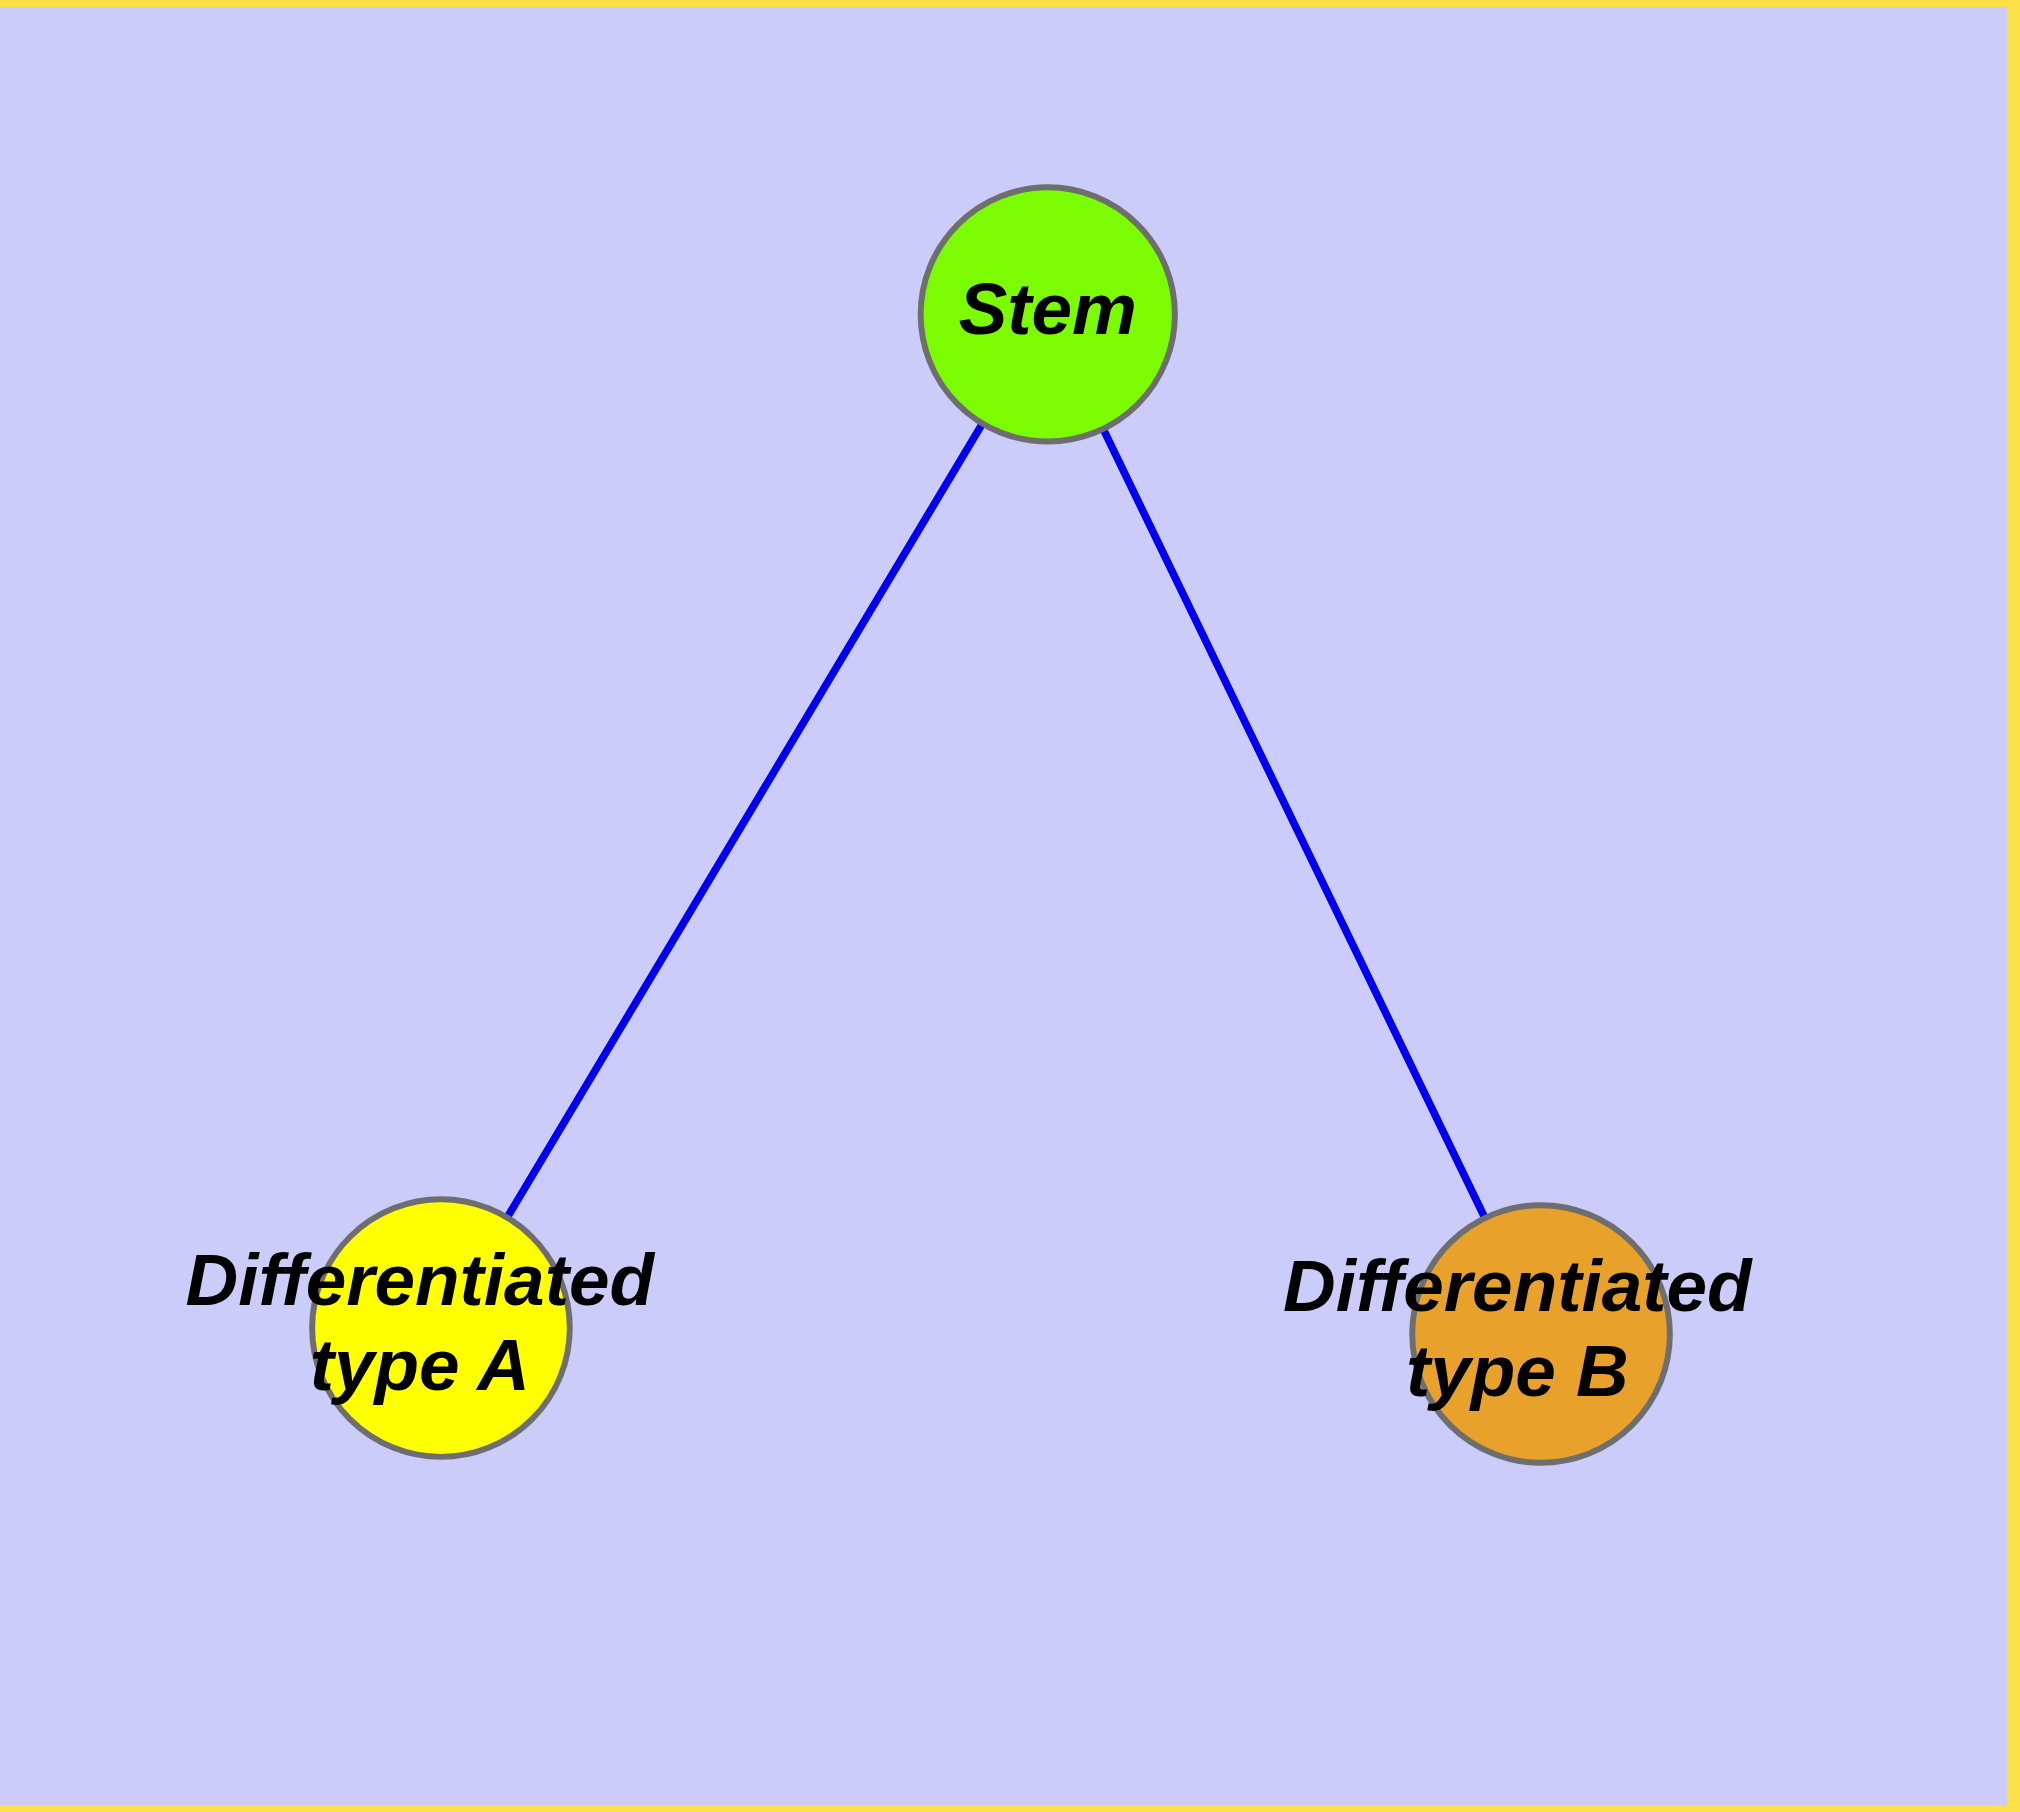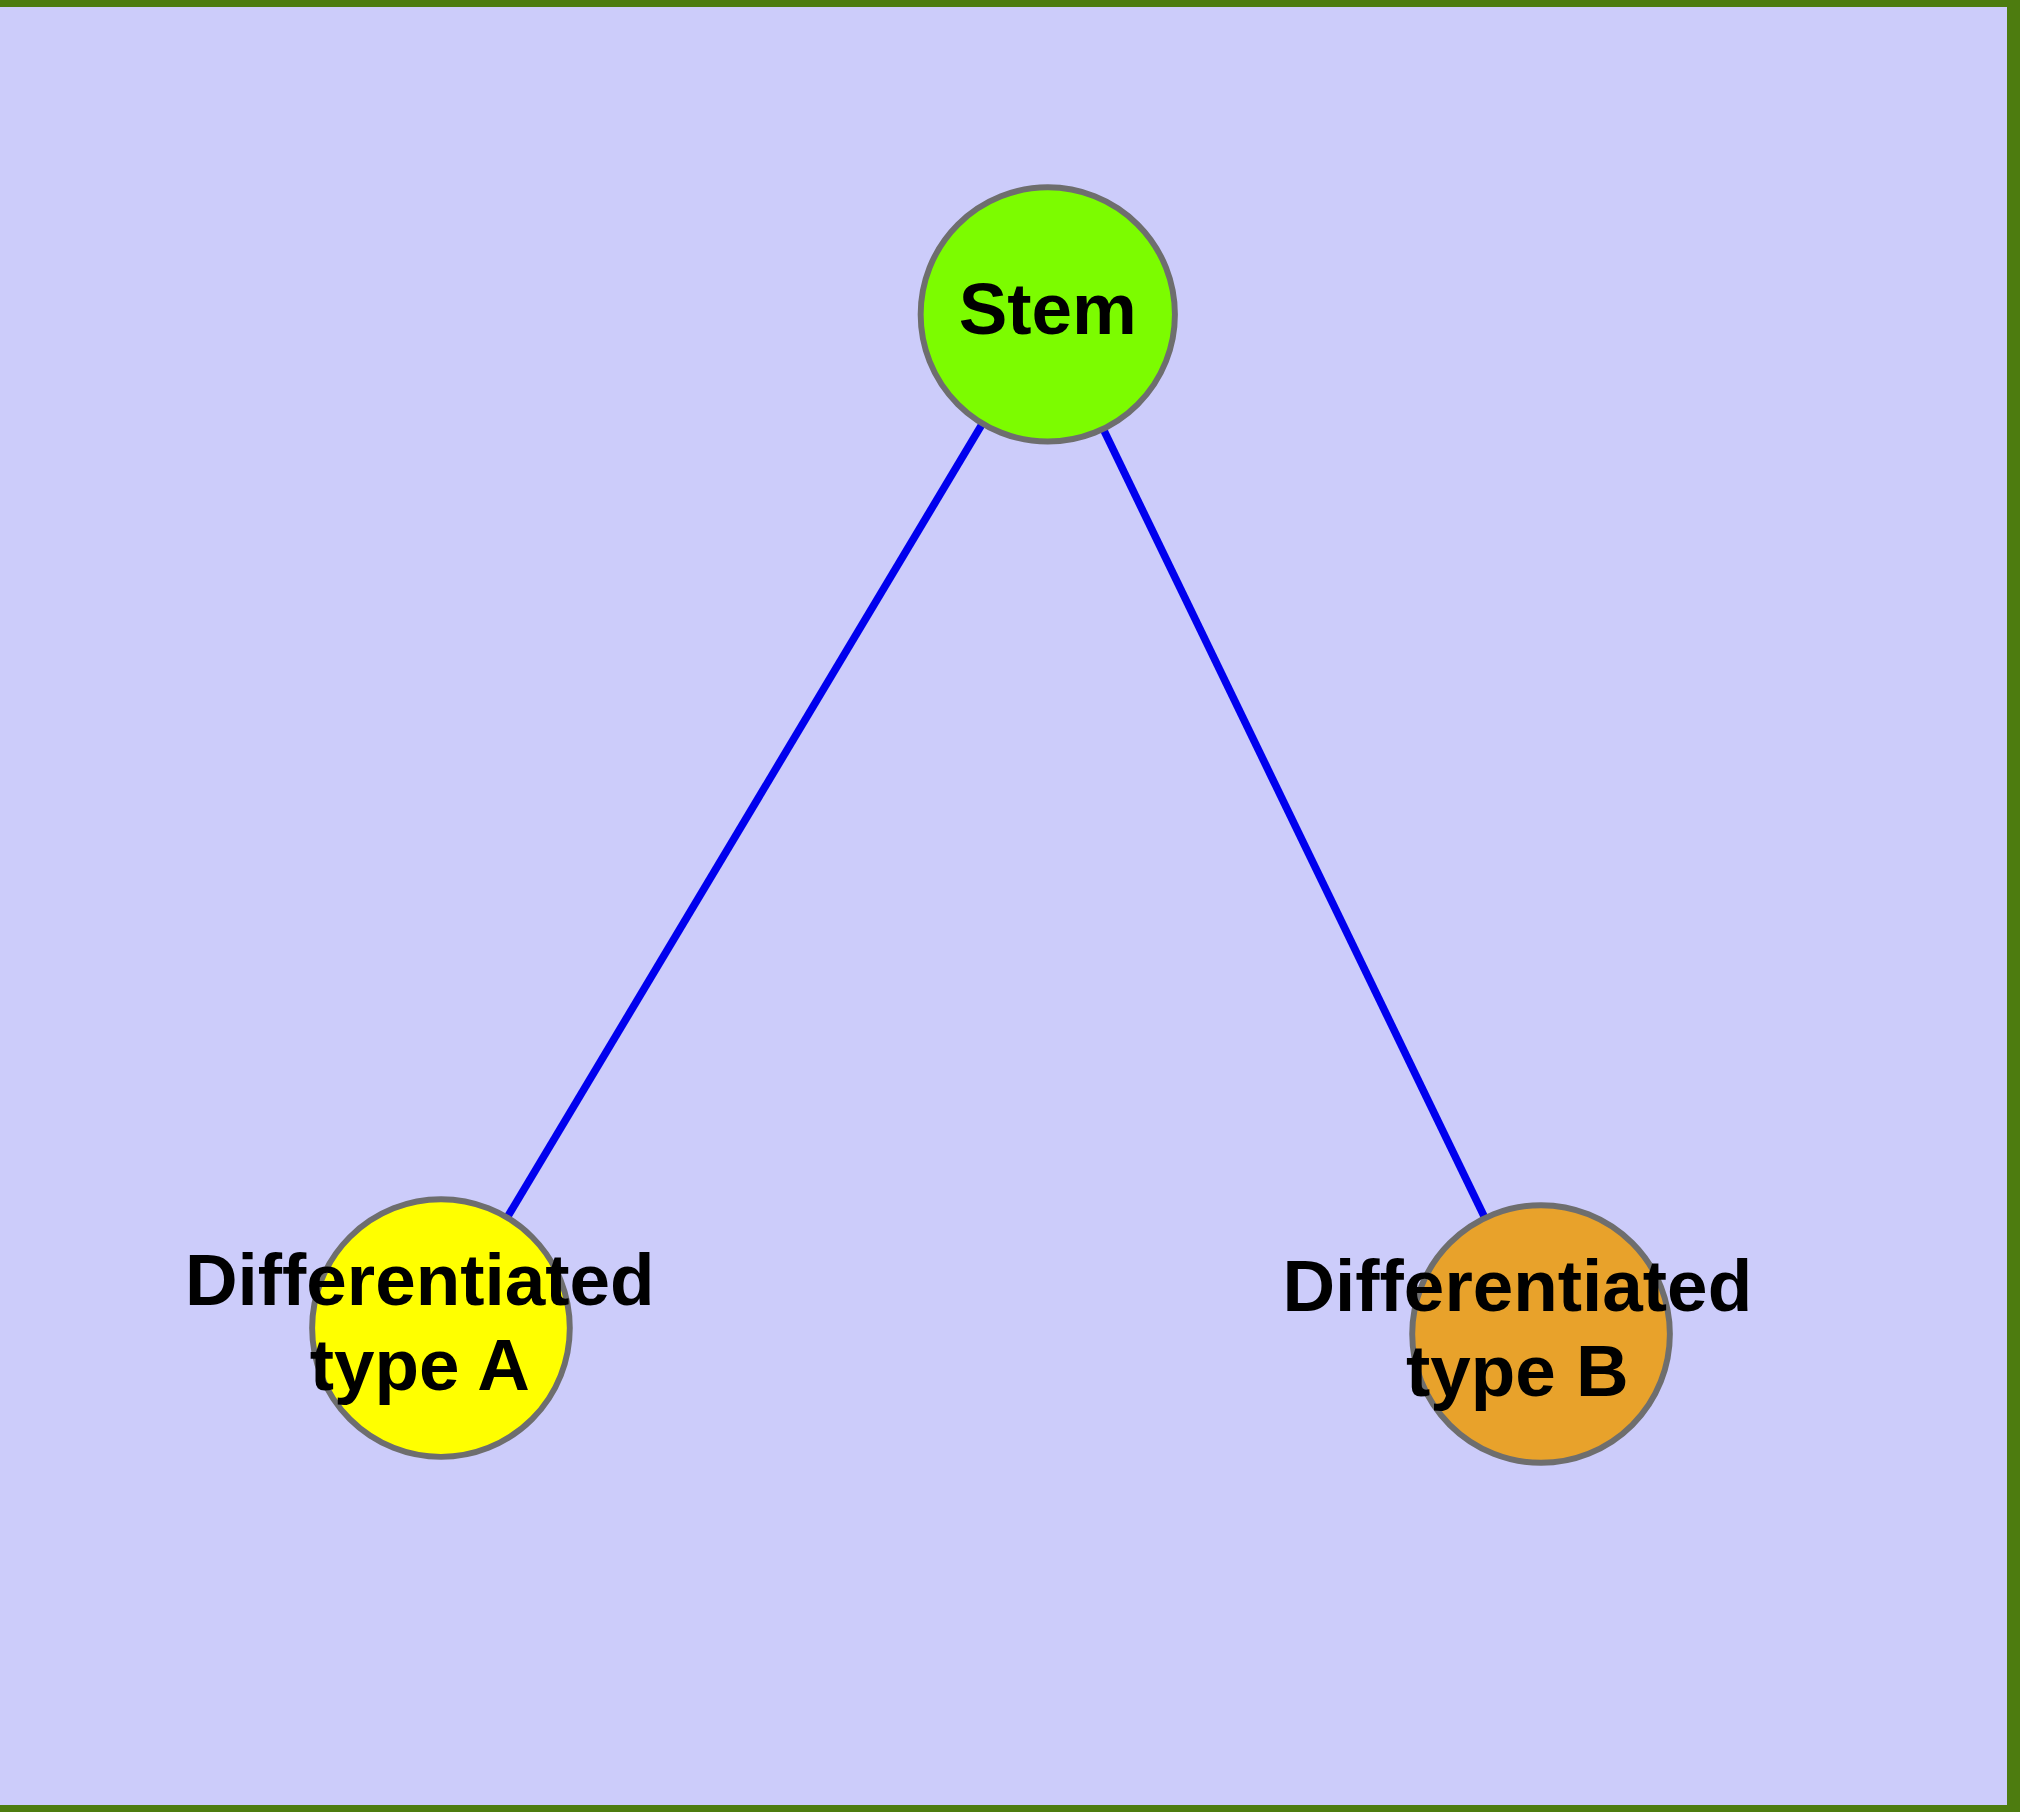--- a/index.html
+++ b/index.html
@@ -4,23 +4,24 @@
 <style>
   html, body {
     margin: 0;
     padding: 0;
     background: #ffffff;
   }
   #canvas {
     position: relative;
     width: 2021px;
     height: 1812px;
-    background: #4d7c0f;
+    background: #fde047;
     overflow: hidden;
     font-family: "Liberation Sans", sans-serif;
+    font-style: italic;
   }
   #plot-area {
     position: absolute;
     left: 0px;
     top: 6.8px;
     width: 2007px;
     height: 1798px;
     background: #ccccfa;
   }
   #graph-svg {

